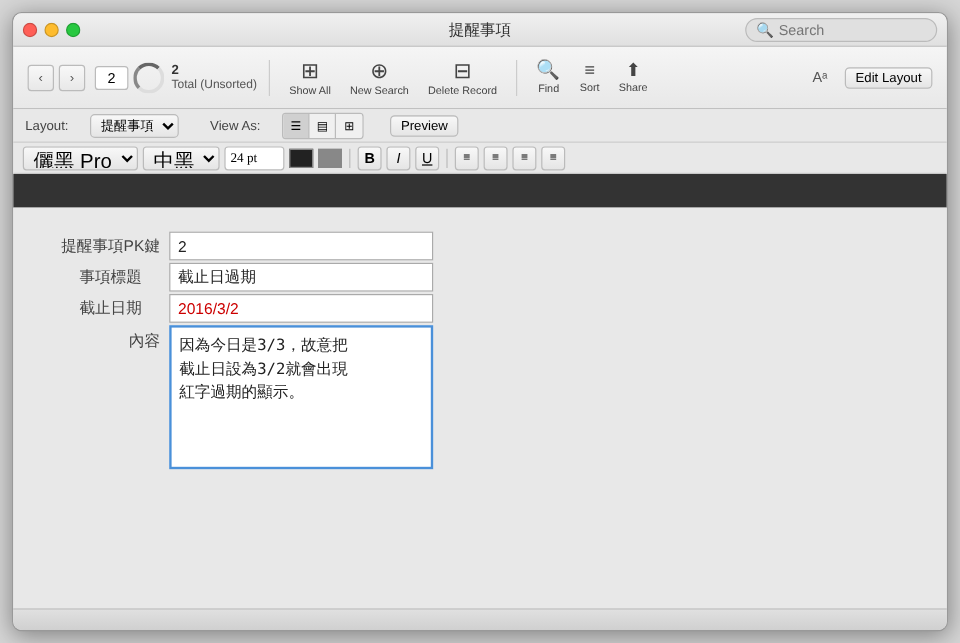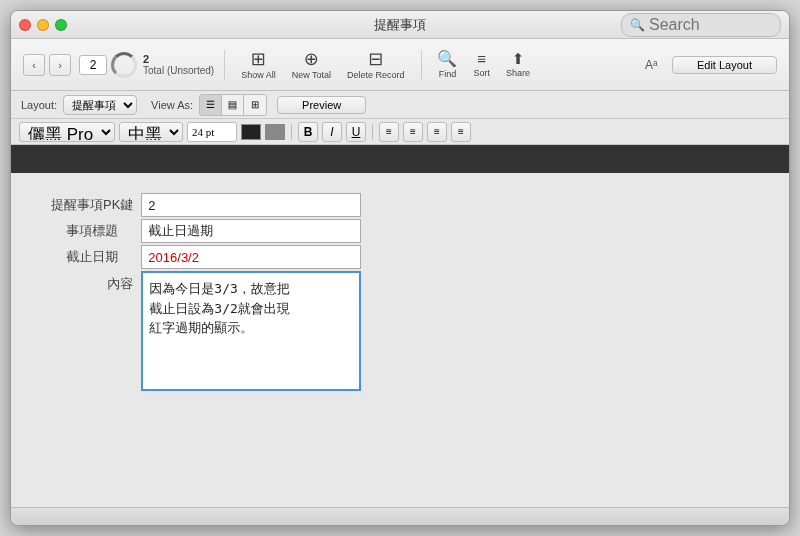--- a/index.html
+++ b/index.html
@@ -66,21 +66,21 @@
       background: #e0e0e0;
       border: 1px solid #bbb;
       border-radius: 10px;
       padding: 2px 8px;
       width: 160px;
       gap: 4px;
     }
     .title-bar-search input {
       border: none;
       background: transparent;
-      font-size: 16px;
+      font-size: 12px;
       color: #666;
       outline: none;
       width: 100%;
     }
 
     
     .toolbar {
       background: linear-gradient(to bottom, #f5f5f5, #e8e8e8);
       border-bottom: 1px solid #c0c0c0;
       height: 52px;
@@ -130,21 +130,21 @@
     }
 
     
     .layout-bar {
       background: #e8e8e8;
       border-bottom: 1px solid #c8c8c8;
       height: 28px;
       display: flex;
       align-items: center;
       padding: 0 10px;
-      gap: 6px;
+      gap: 18px;
       flex-shrink: 0;
     }
     .layout-label {
       font-size: 11px;
       color: #444;
     }
     .layout-select {
       background: linear-gradient(to bottom, #f8f8f8, #e5e5e5);
       border: 1px solid #bbb;
       border-radius: 4px;
@@ -175,21 +175,21 @@
       cursor: pointer;
       font-size: 10px;
     }
     .view-btn:last-child { border-right: none; }
     .view-btn.active { background: #d0d0d0; }
     .preview-btn {
       background: linear-gradient(to bottom, #f8f8f8, #e5e5e5);
       border: 1px solid #bbb;
       border-radius: 4px;
       font-size: 11px;
-      padding: 2px 24px;
+      padding: 2px 8px;
       cursor: pointer;
       margin-left: 4px;
     }
 
     
     .font-bar {
       background: #e8e8e8;
       border-bottom: 1px solid #c8c8c8;
       height: 26px;
       display: flex;
@@ -375,21 +375,21 @@
 
     <div class="toolbar-sep"></div>
 
     <div class="toolbar-btn">
       <div class="toolbar-btn-icon">⊞</div>
       <span class="toolbar-btn-label">Show All</span>
     </div>
 
     <div class="toolbar-btn">
       <div class="toolbar-btn-icon">⊕</div>
-      <span class="toolbar-btn-label">New Total</span>
+      <span class="toolbar-btn-label">New Search</span>
     </div>
 
     <div class="toolbar-btn">
       <div class="toolbar-btn-icon">⊟</div>
       <span class="toolbar-btn-label">Delete Record</span>
     </div>
 
     <div class="toolbar-sep"></div>
 
     <div class="toolbar-btn">

